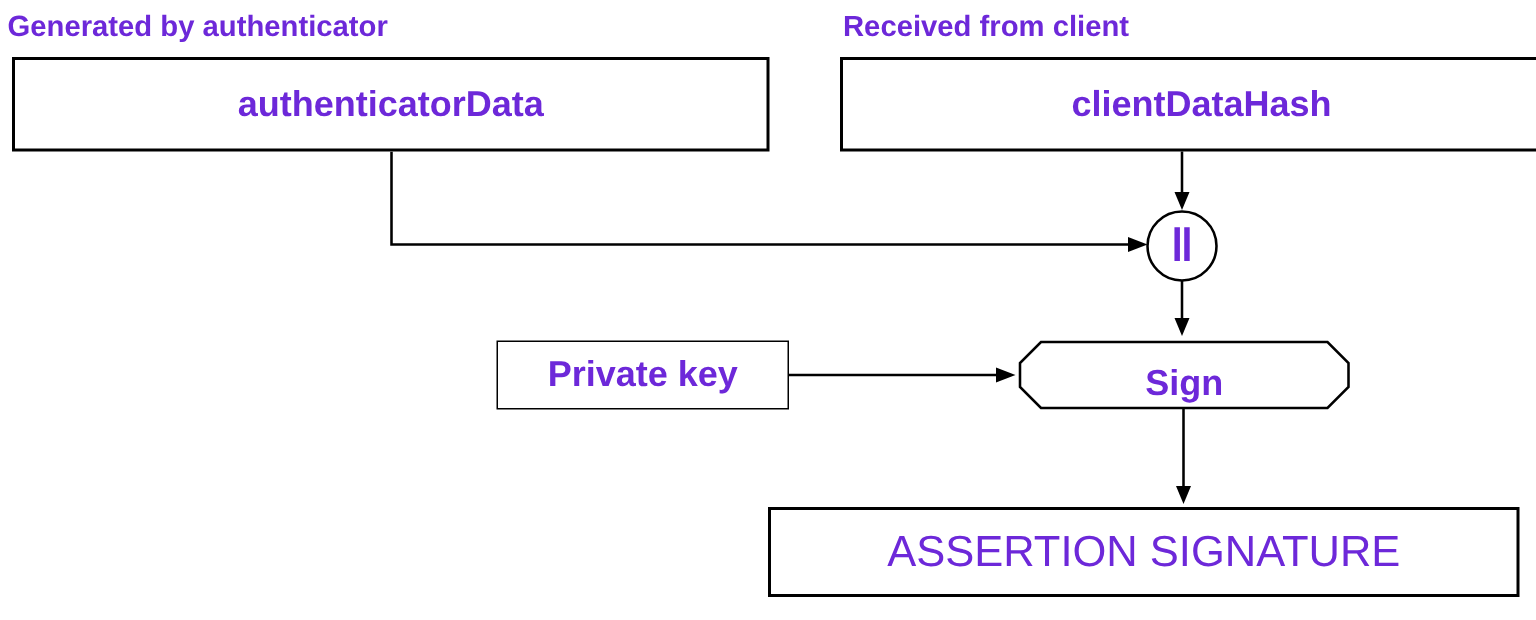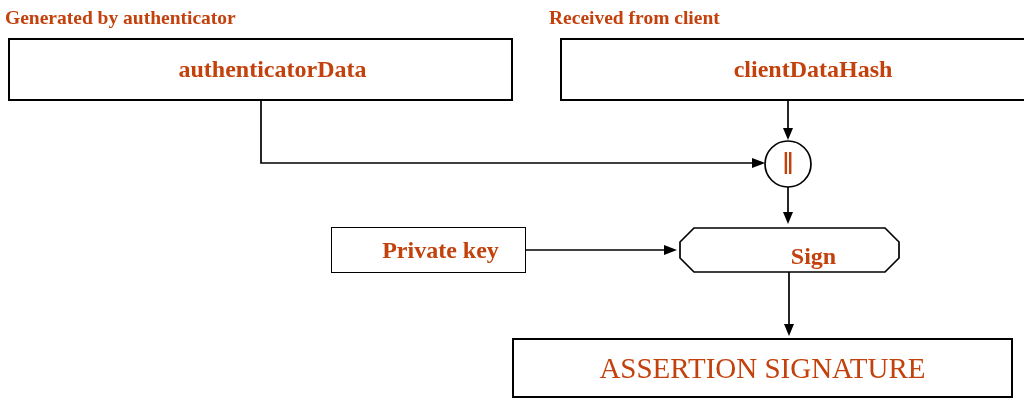--- a/index.html
+++ b/index.html
@@ -5,22 +5,22 @@
   html, body {
     margin: 0;
     padding: 0;
     background: #ffffff;
   }
   #diagram {
     position: relative;
     width: 1024px;
     height: 413px;
     background: #ffffff;
-    font-family: Liberation Serif, serif;
-    color: #c2410c;
+    font-family: Liberation Sans, sans-serif;
+    color: #6d28d9;
     overflow: hidden;
   }
   #wires {
     position: absolute;
     left: 0; top: 0;
     width: 1024px;
     height: 413px;
   }
   .caption {
     position: absolute;
@@ -35,21 +35,20 @@
     border: 2px solid #000000;
     background: #ffffff;
     display: flex;
     align-items: center;
     justify-content: center;
     white-space: nowrap;
   }
   .big-label {
     font-size: 24px;
     font-weight: 700;
-    padding-left: 24px;
   }
   .box-auth   { left: 8px;   top: 38px;  width: 505px; height: 63px; }
   .box-client { left: 560px; top: 38px;  width: 482px; height: 63px; }
   .box-priv   { left: 331px; top: 227px; width: 195px; height: 46px; border-width: 1.6px; justify-content: center; }
   .box-assert {
     left: 512px; top: 338px; width: 501px; height: 60px;
     font-size: 29px; font-weight: 400;
   }
   .shape-label {
     position: absolute;
@@ -59,21 +58,21 @@
     white-space: nowrap;
     background: transparent;
   }
   .sign-label { left: 680px; top: 228px; width: 219px; height: 56px; }
   .concat-label {
     left: 766px; top: 142px; width: 44px; height: 44px;
     font-size: 31px; font-weight: 700; line-height: 1;
     padding-bottom: 2px; box-sizing: border-box;
   }
   .caption-gen  { left: 5px;   top: 7px; }
-  .caption-recv { left: 549px; top: 7px; }
+  .caption-recv { left: 562px; top: 7px; }
 </style>
 </head>
 <body>
 
 <div id="diagram">
 
   <svg id="wires" viewBox="0 0 1024 413" xmlns="http://www.w3.org/2000/svg">
 
     <path d="M261 101 V 163 H 752" fill="none" stroke="#000000" stroke-width="1.7"></path>
     <polygon points="765,163 752,158 752,168" fill="#000000"></polygon>

